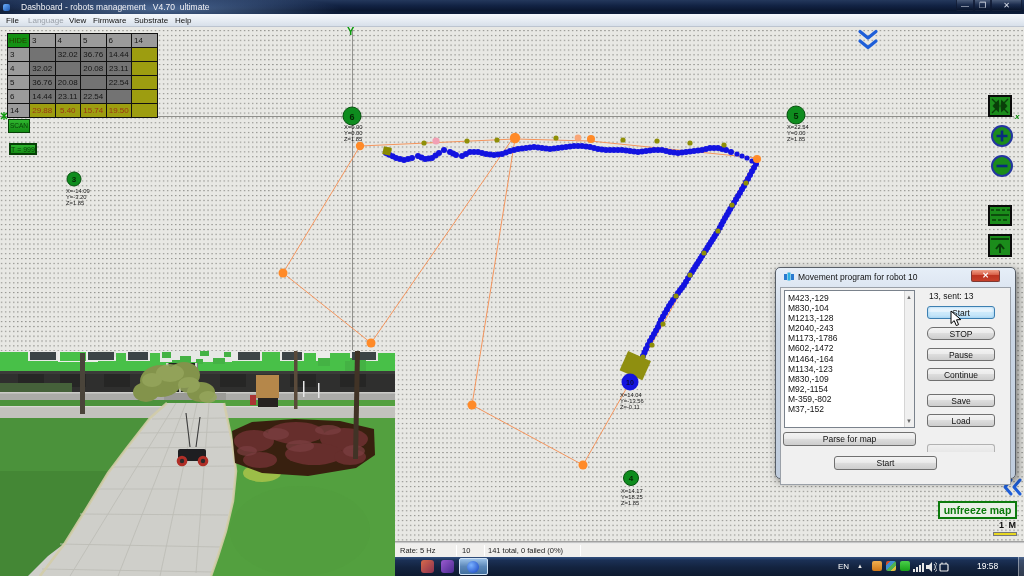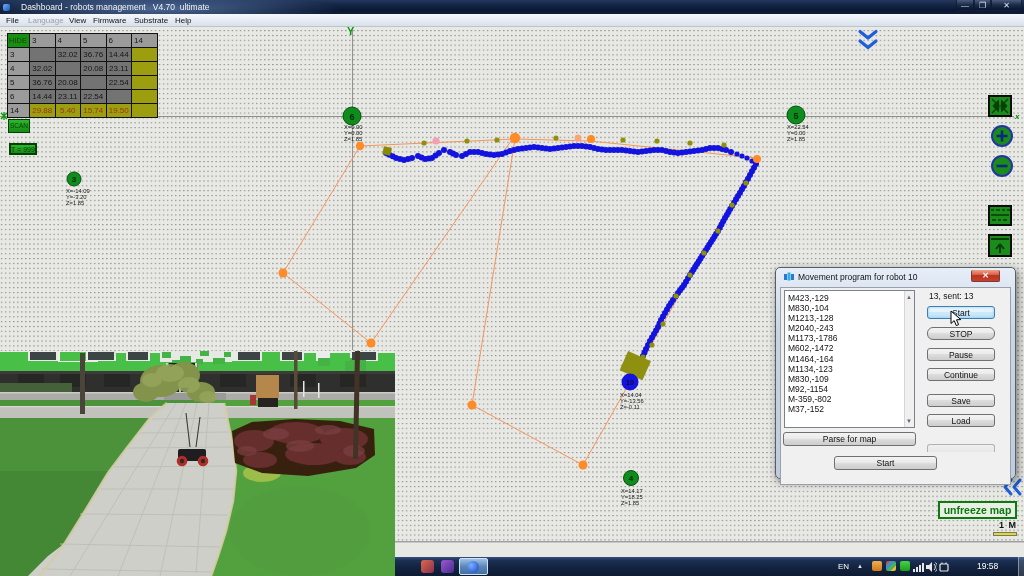--- a/index.html
+++ b/index.html
@@ -420,20 +420,28 @@
       <path d="M1 3 h18" stroke="#0a3f0a" stroke-width="2"></path>
       <path d="M10 17 v-9 M10 8 l-4 5 M10 8 l4 5" stroke="#0a3f0a" stroke-width="2" fill="none"></path>
     </svg>
   </div>
 
   <div class="abs" id="unfreeze">unfreeze map</div>
   <div class="abs" id="onem">1 M</div>
   <div class="abs" id="ybar"></div>
 
   <div class="abs" id="statusline"></div>
+  <div class="abs" id="statusbar">
+    <span style="position:absolute; left:400px; top:2px;">Rate: 5 Hz</span>
+    <span style="position:absolute; left:462px; top:2px;">10</span>
+    <span style="position:absolute; left:488px; top:2px;">141 total, 0 failed (0%)</span>
+    <div class="sep" style="left:456px;"></div>
+    <div class="sep" style="left:484px;"></div>
+    <div class="sep" style="left:580px;"></div>
+  </div>
 
   <div class="abs" id="taskbar">
     <div style="position:absolute; left:421px; top:3px; width:13px; height:13px; background:linear-gradient(135deg,#d86a4a,#8a3050); border-radius:3px;"></div>
     <div style="position:absolute; left:441px; top:3px; width:13px; height:13px; background:linear-gradient(135deg,#9a5ad0,#4a2a90); border-radius:3px;"></div>
     <div style="position:absolute; left:459px; top:1px; width:29px; height:17px; background:linear-gradient(180deg,#9cc2e8,#5b87b8 50%,#43719f); border:1px solid #cfe2f5; border-radius:2px;">
       <div style="position:absolute; left:7px; top:2px; width:12px; height:12px; border-radius:50%; background:radial-gradient(circle at 35% 35%, #7ab2ff,#1440c0);"></div>
     </div>
     <span style="position:absolute; left:838px; top:4.5px; font-size:8px; color:#fff;">EN</span>
     <span style="position:absolute; left:857px; top:5.5px; font-size:6px; color:#e8e8e8;">▲</span>
     <div class="trayico" style="left:872px; background:linear-gradient(180deg,#f0b050,#d07818);"></div>

